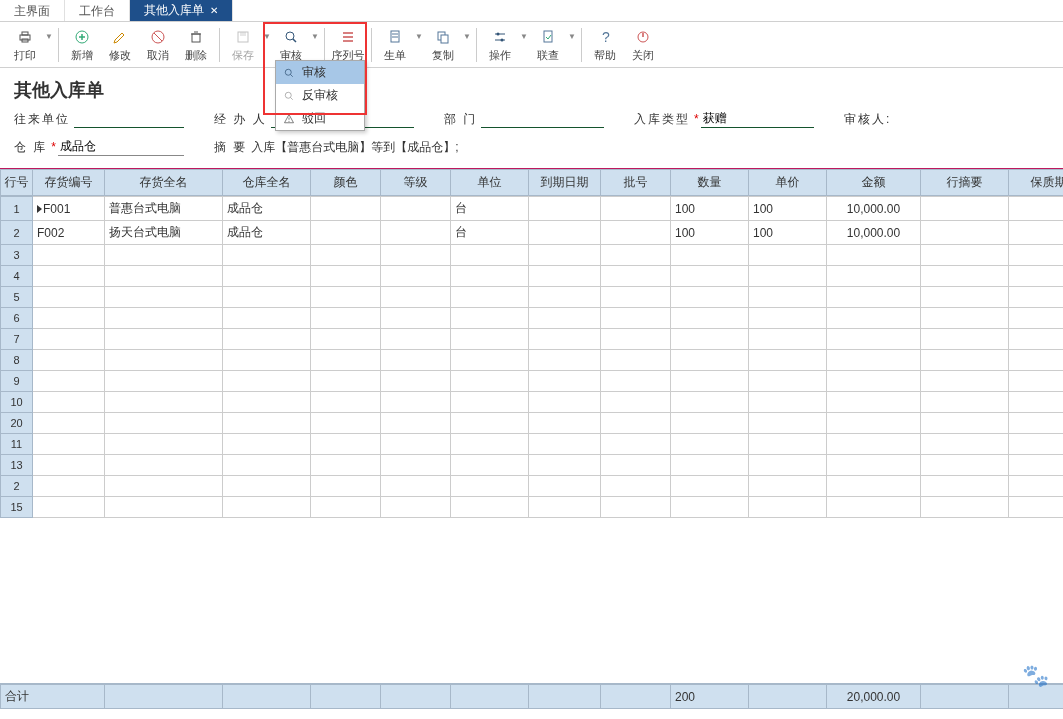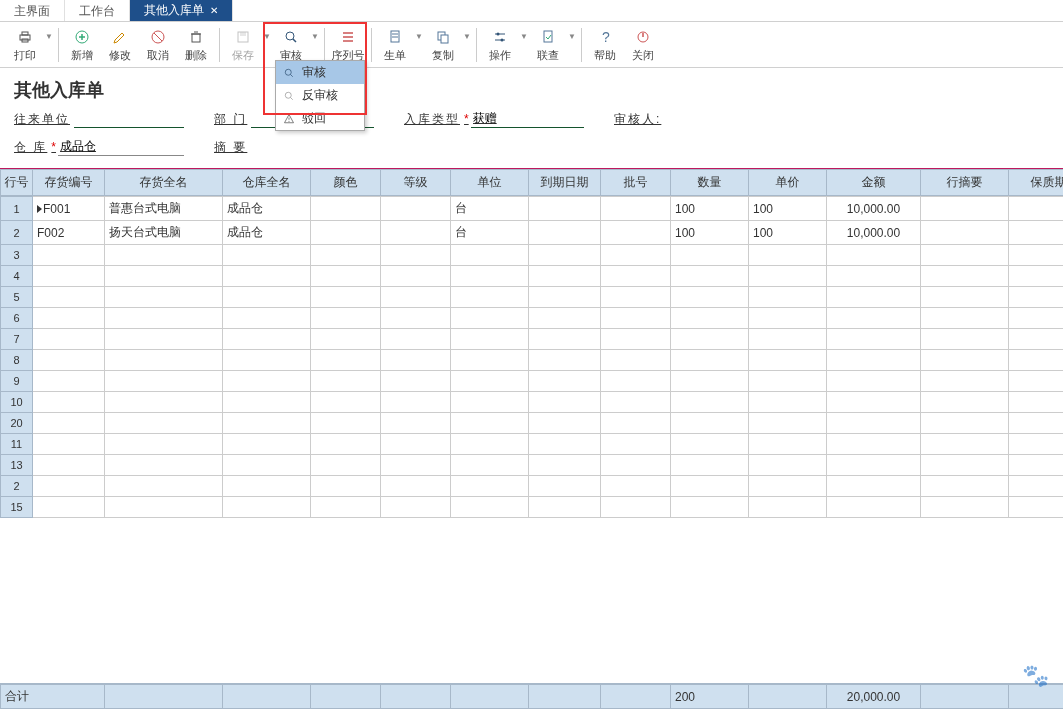--- a/index.html
+++ b/index.html
@@ -24,21 +24,21 @@
   .dropdown { position: absolute; left: 275px; top: 60px; width: 90px; background: #fff; border: 1px solid #aaa; box-shadow: 2px 2px 4px rgba(0,0,0,0.2); z-index: 40; }
   .dropdown-item { display: flex; align-items: center; padding: 3px 6px; font-size: 12px; cursor: pointer; gap: 6px; }
   .dropdown-item.sel { background: #a7c7e7; }
   .dd-ico { width: 14px; height: 14px; display:flex; align-items:center; justify-content:center; color:#666; }
   
   
   .page-title { font-size: 18px; font-weight: bold; padding: 10px 14px 6px 14px; }
   
   
   .form-row { display: flex; padding: 2px 14px; gap: 0; font-size: 12px; align-items: center; }
-  .form-field { display: flex; align-items: center; margin-right: 30px; text-decoration: underline; }
+  .form-field { display: flex; align-items: center; margin-right: 30px; }
   .form-label { color: #333; margin-right: 4px; white-space: nowrap; letter-spacing: 2px; }
   .form-input { border: none; border-bottom: 1px solid #14532d; min-width: 80px; height: 18px; font-size: 12px; background: transparent; padding: 0 2px; }
   .form-input.narrow { min-width: 60px; }
   .form-input.wide { min-width: 120px; }
   .req { color: #d00; margin-right: 2px; }
   .form-value { color: #333; }
   
   
   .table-wrap { margin-top: 10px; border-top: 1px solid #be185d; }
   table { border-collapse: collapse; width: 100%; table-layout: fixed; }
@@ -248,20 +248,24 @@
   </div>
 </div>
 
 <div class="page-title">其他入库单</div>
 
 <div class="form-row">
   <div class="form-field" style="width:170px">
     <span class="form-label">往来单位</span>
     <input class="form-input" value="" style="">
   </div>
+  <div class="form-field" style="width:200px">
+    <span class="form-label">经 办 人</span>
+    <input class="form-input wide" value="" style="">
+  </div>
   <div class="form-field" style="width:160px">
     <span class="form-label">部    门</span>
     <input class="form-input narrow" value="" style="">
   </div>
   <div class="form-field" style="width:180px">
     <span class="form-label">入库类型</span>
       <span class="req">*</span>
     <input class="form-input narrow" value="获赠" style="">
   </div>
   <div class="form-field">
@@ -270,20 +274,21 @@
   </div>
 </div>
 <div class="form-row" style="margin-top:6px">
   <div class="form-field" style="width:170px">
     <span class="form-label">仓    库</span>
       <span class="req">*</span>
     <input class="form-input" style="border-bottom: 1px solid rgb(136, 136, 136);" value="成品仓">
   </div>
   <div class="form-field">
     <span class="form-label">摘    要</span>
+    <span class="form-value">入库【普惠台式电脑】等到【成品仓】;</span>
   </div>
 </div>
 
 <div class="table-wrap">
   <table>
     <colgroup>
       <col style="width:32px">
         <col style="width:72px">
         <col style="width:118px">
         <col style="width:88px">

